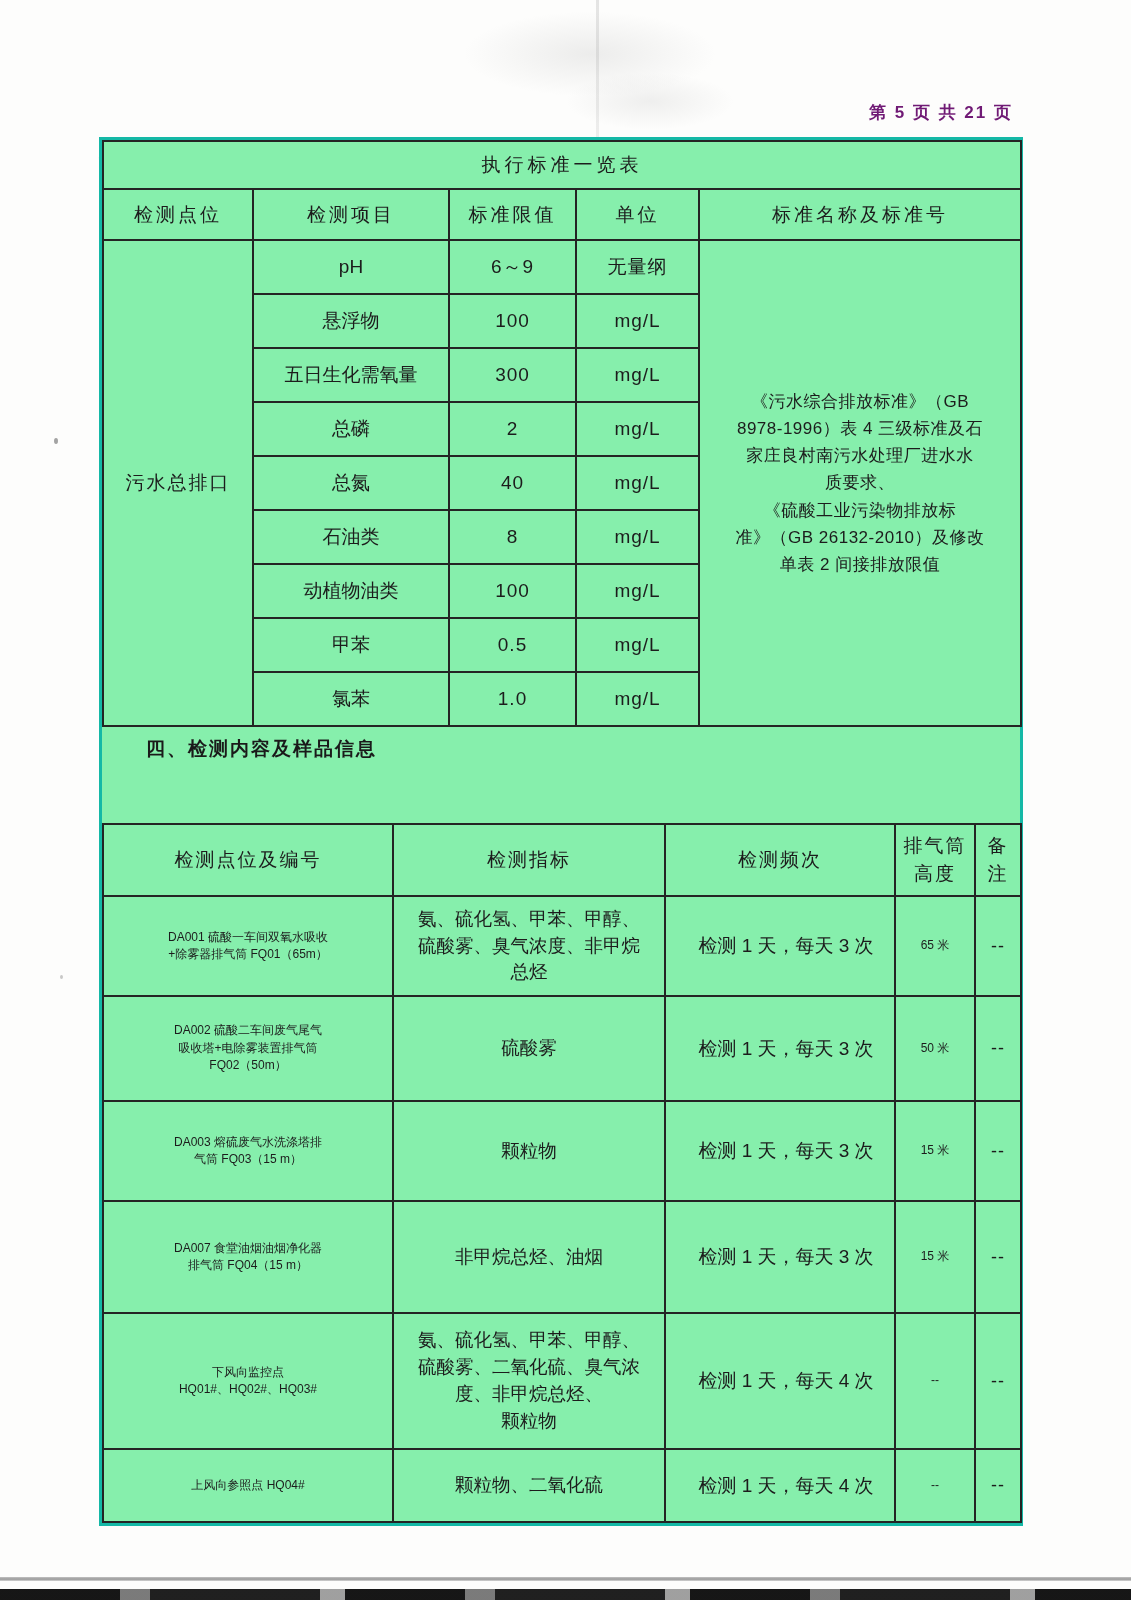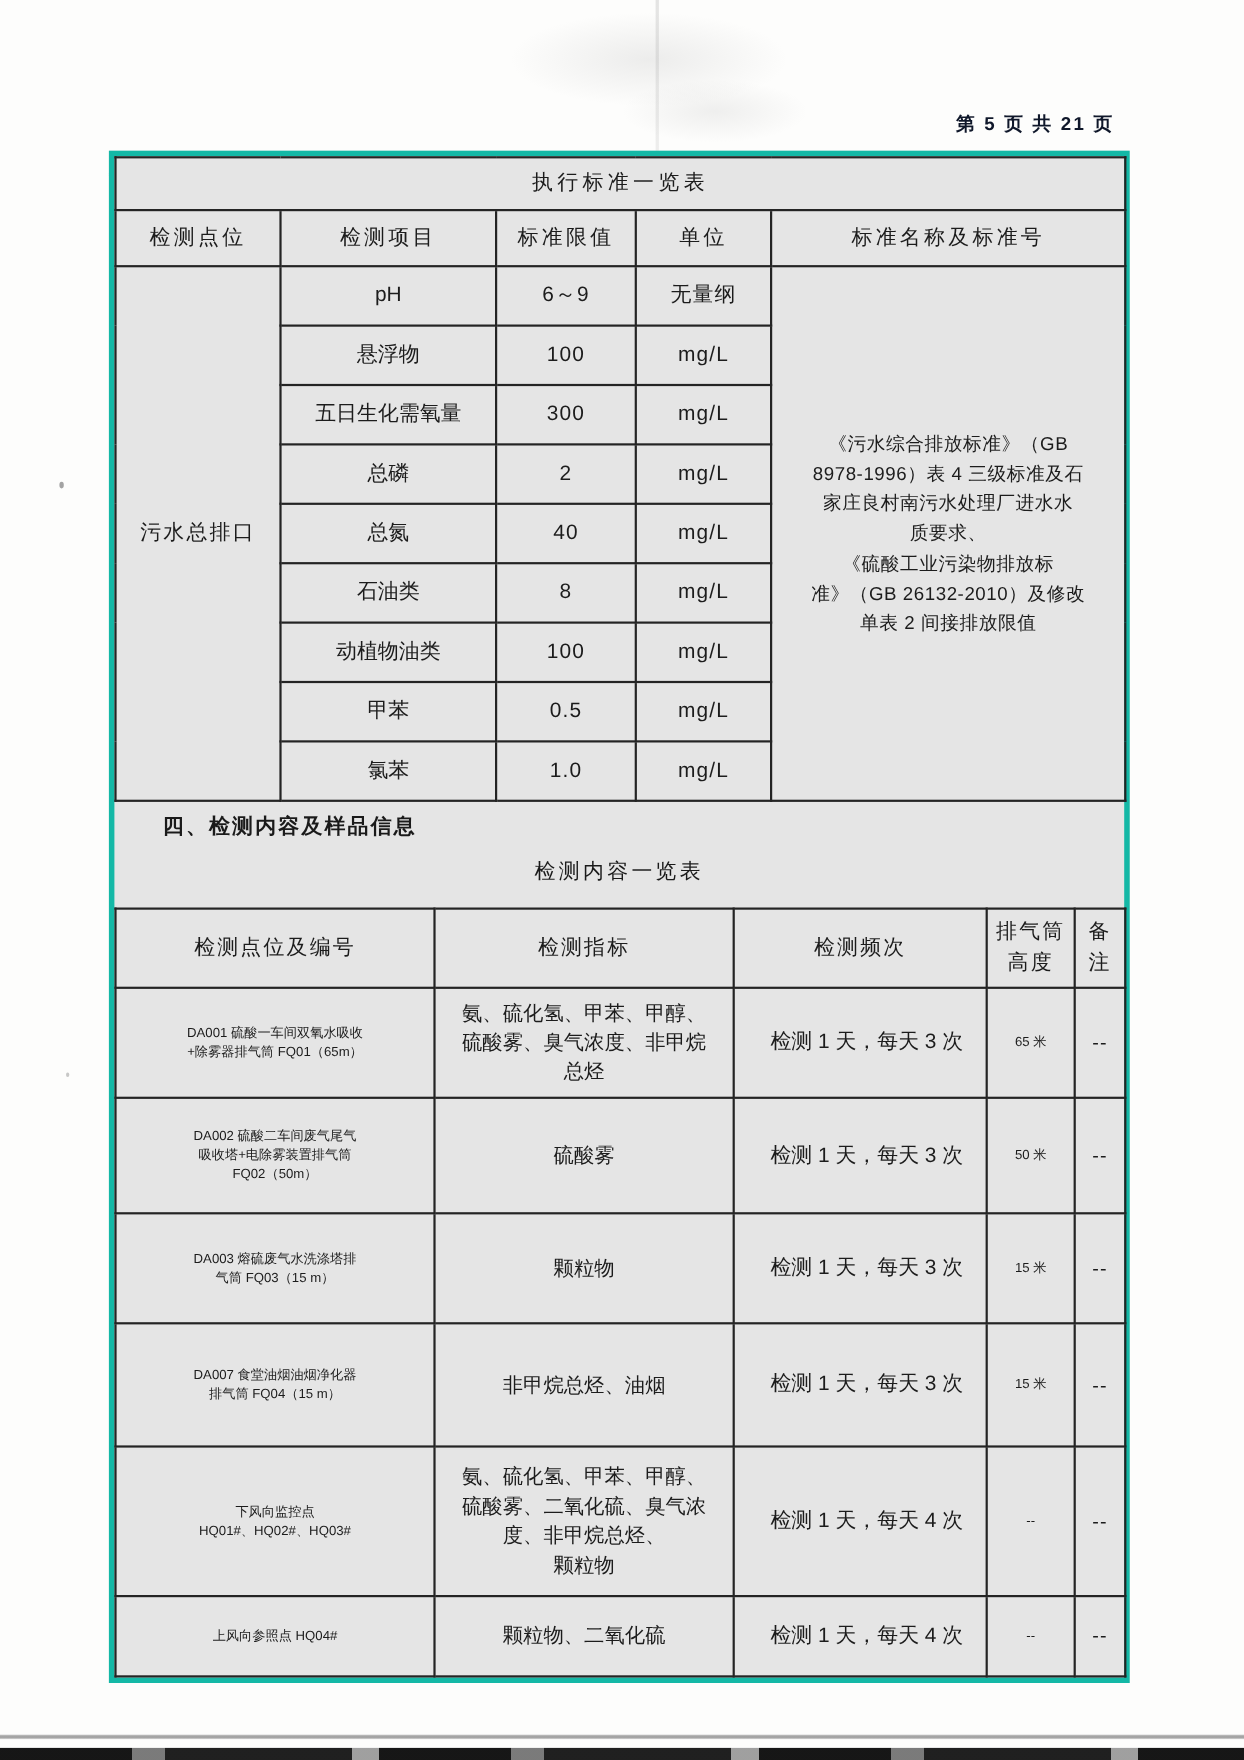--- a/index.html
+++ b/index.html
@@ -12,27 +12,27 @@
     font-family:"Liberation Sans","DejaVu Sans",sans-serif;
     color:#1b1b1b;
   }
   
   .page-header-left{
     position:absolute;left:99px;top:100px;
     font-size:17px;font-weight:700;letter-spacing:1px;color:#222;margin-top:41px;
   }
   .page-header-right{
     position:absolute;right:118px;top:101px;
-    font-size:17px;font-weight:700;letter-spacing:2px;color:#0f172a;
+    font-size:17px;font-weight:700;letter-spacing:2px;color:#701a75;
   }
   
   .outer-box{
     position:absolute;left:99px;top:137px;width:918px;
-    border:5px solid #14b8a6;
-    background:#e5e5e5;
+    border:3px solid #14b8a6;
+    background:#86efac;
   }
   table{border-collapse:collapse;table-layout:fixed;width:918px;}
   td{
     border:2px solid #242424;
     text-align:center;vertical-align:middle;
     padding:2px 4px;
     font-size:19px;
     line-height:1.45;
     color:#1c1c1c;
   }
@@ -185,21 +185,20 @@
       <tr class="data">
         <td>氯苯</td>
         <td class="num">1.0</td>
         <td class="num">mg/L</td>
       </tr>
     </tbody>
       </table>
 
     <div class="section-band">
       <div class="section-heading">四、检测内容及样品信息</div>
-      <div class="section-table-title">检测内容一览表</div>
     </div>
 
     <table class="t2">
       <colgroup>
         <col style="width:290px">
           <col style="width:272px">
           <col style="width:230px">
           <col style="width:80px">
           <col style="width:46px">
       </colgroup>

